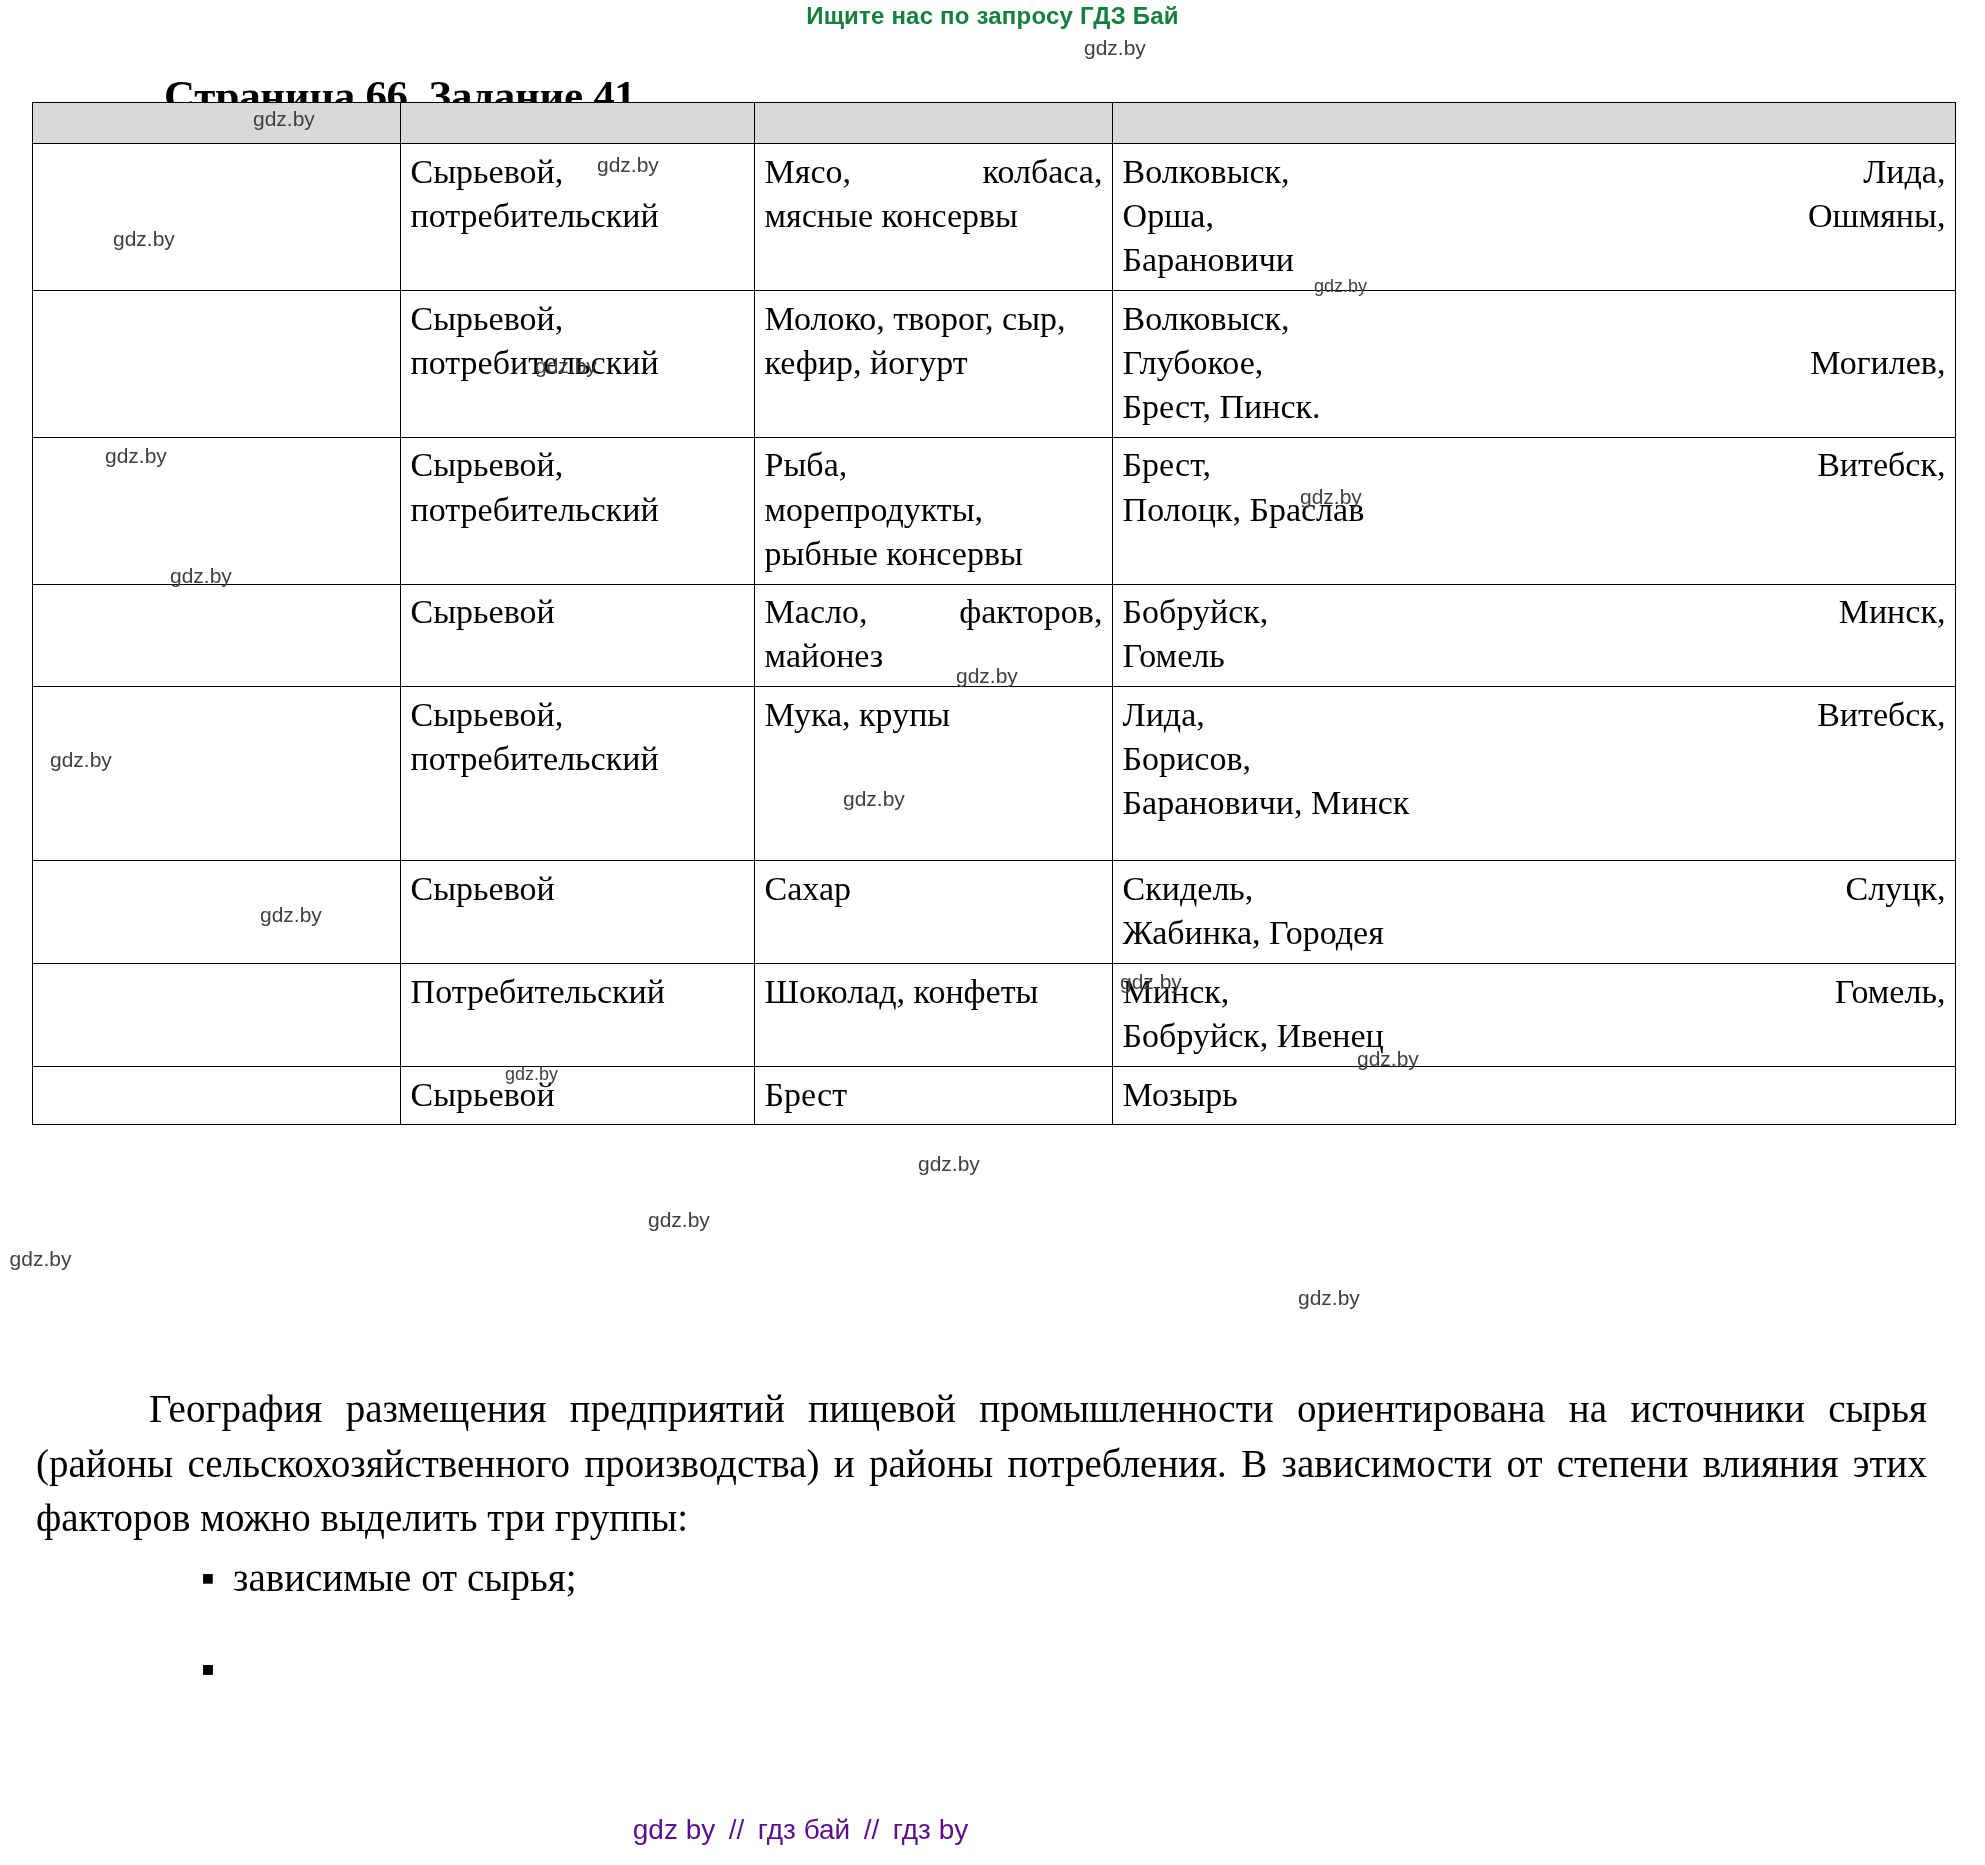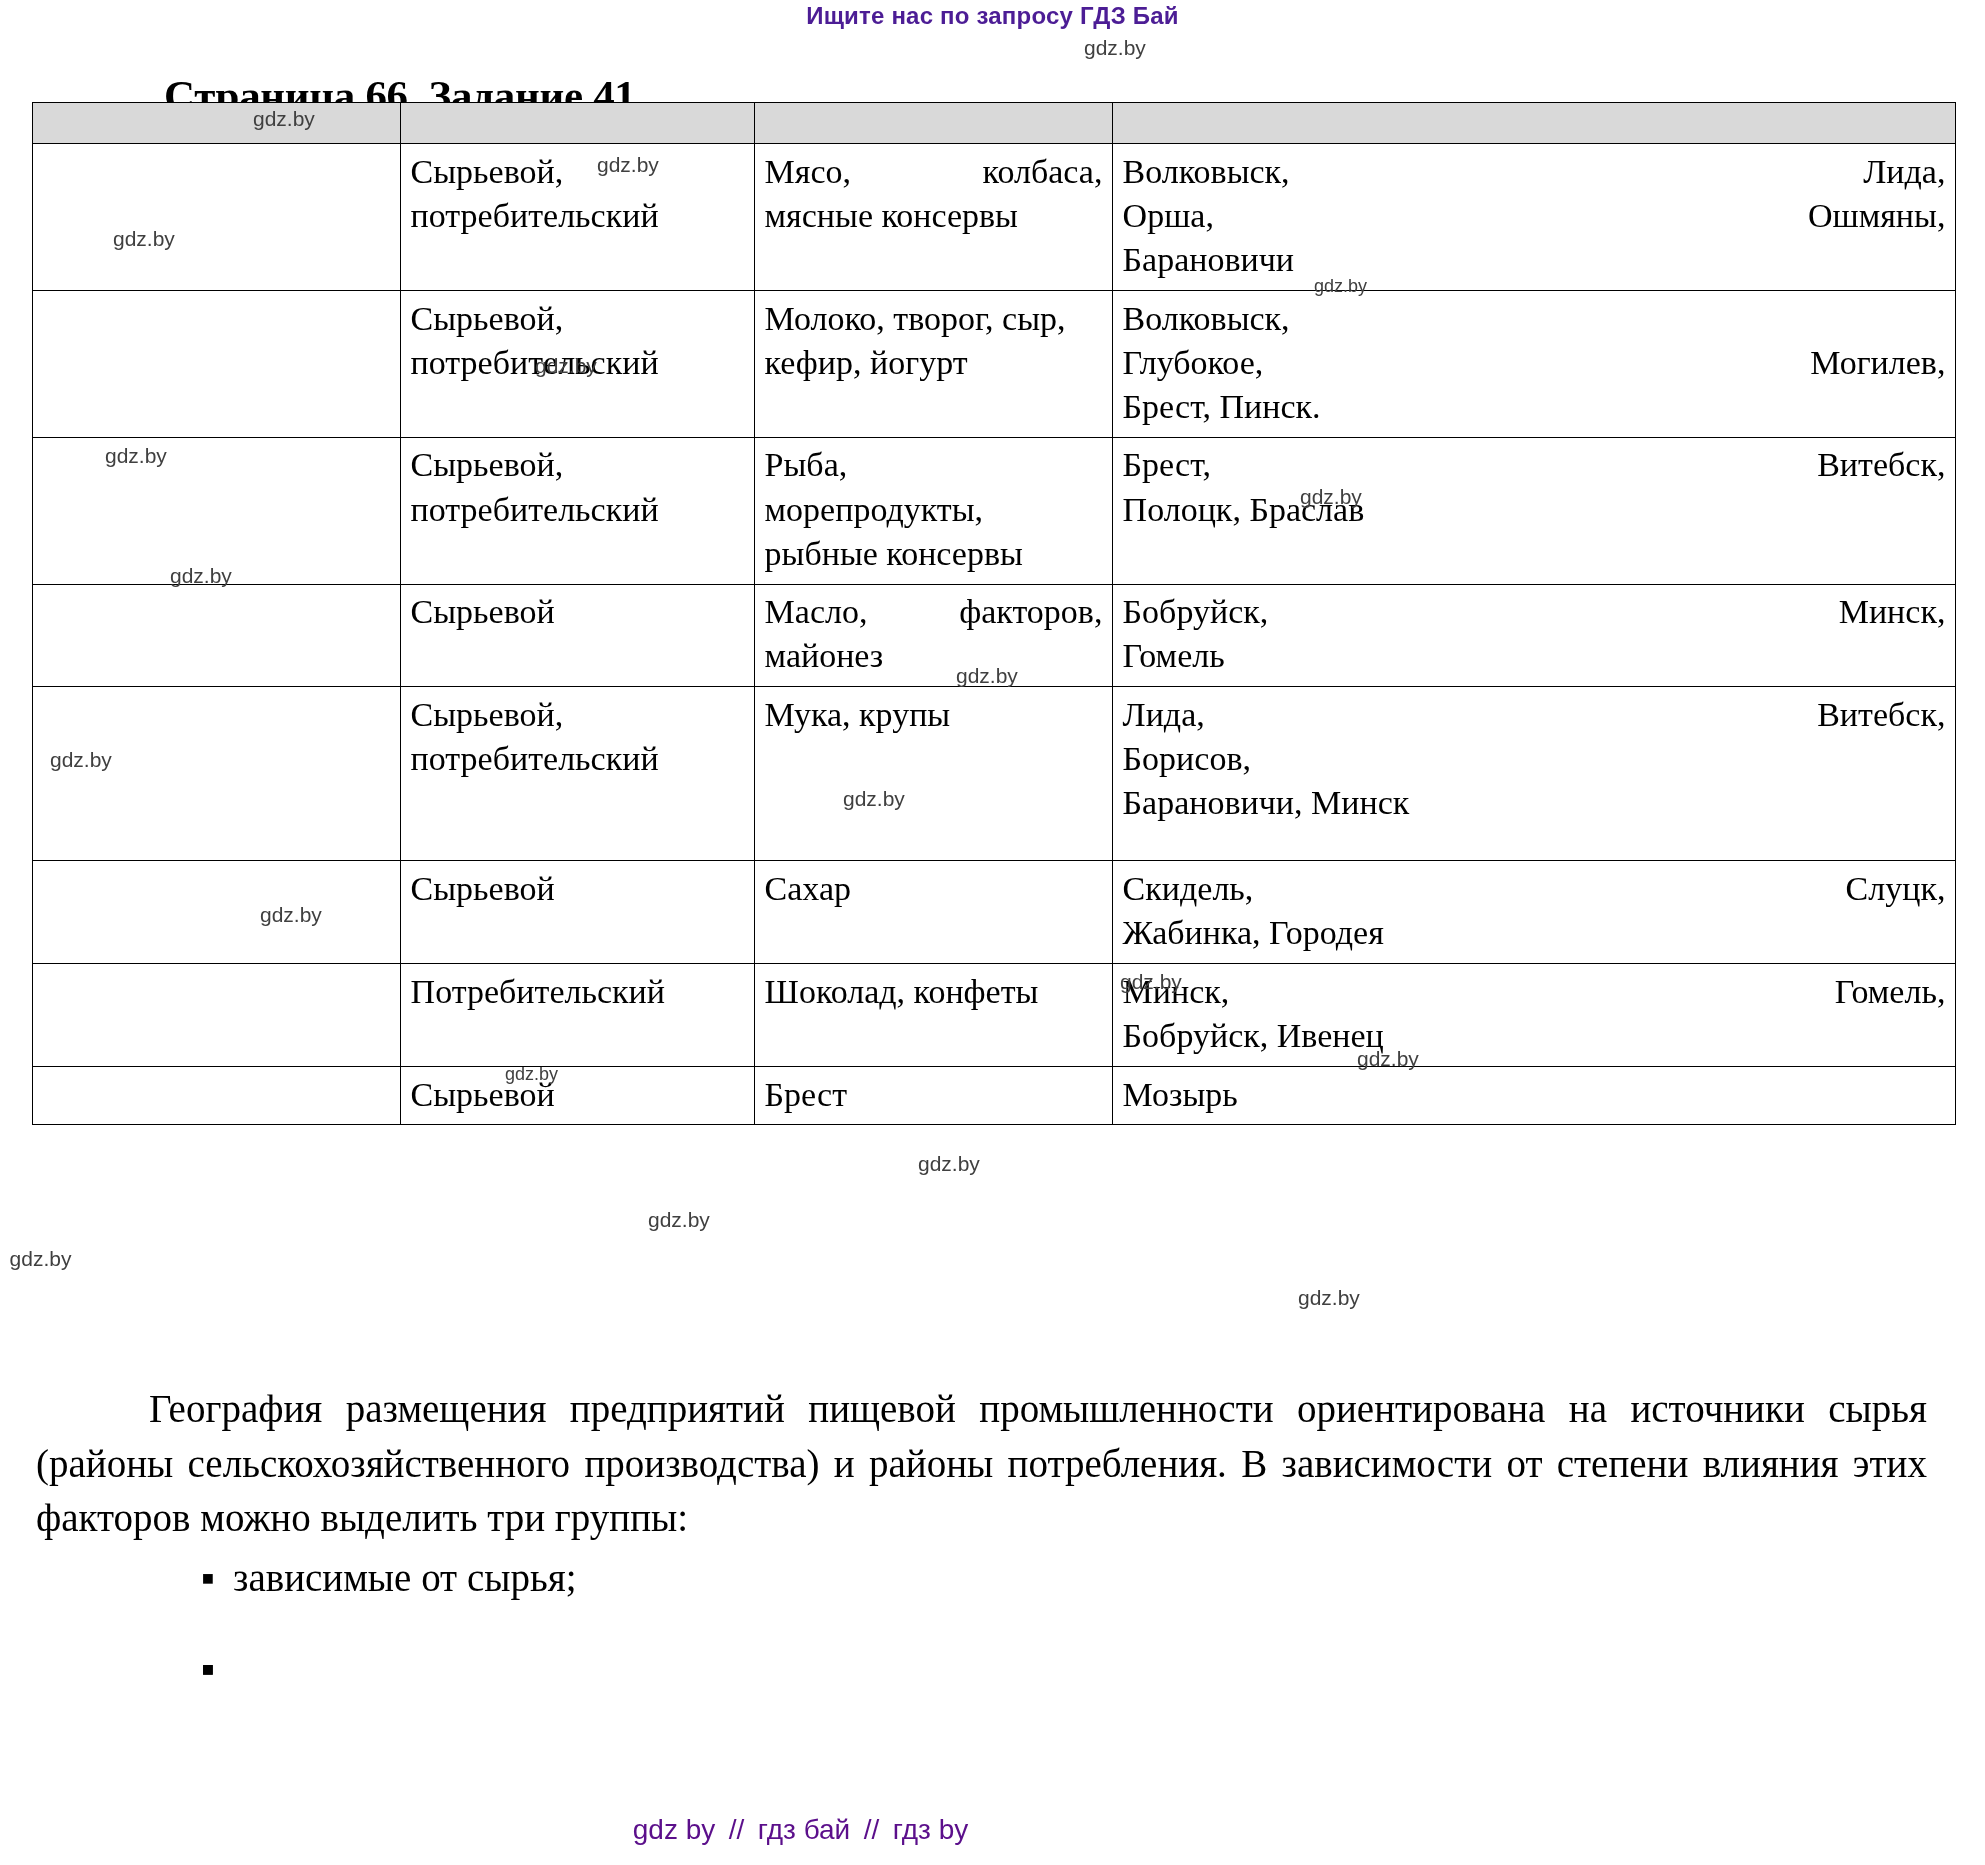--- a/index.html
+++ b/index.html
@@ -20,21 +20,21 @@
   
   .promo-banner {
     position: absolute;
     top: 1.9px;
     left: 0;
     width: 1985px;
     text-align: center;
     font-family: "Liberation Sans", "DejaVu Sans", sans-serif;
     font-size: 24px;
     font-weight: 700;
-    color: #4c1d95;
+    color: #15803d;
     letter-spacing: 0.2px;
     white-space: nowrap;
   }
 
   
   .page-title {
     position: absolute;
     top: 42px;
     left: 164px;
     font-size: 43px;

